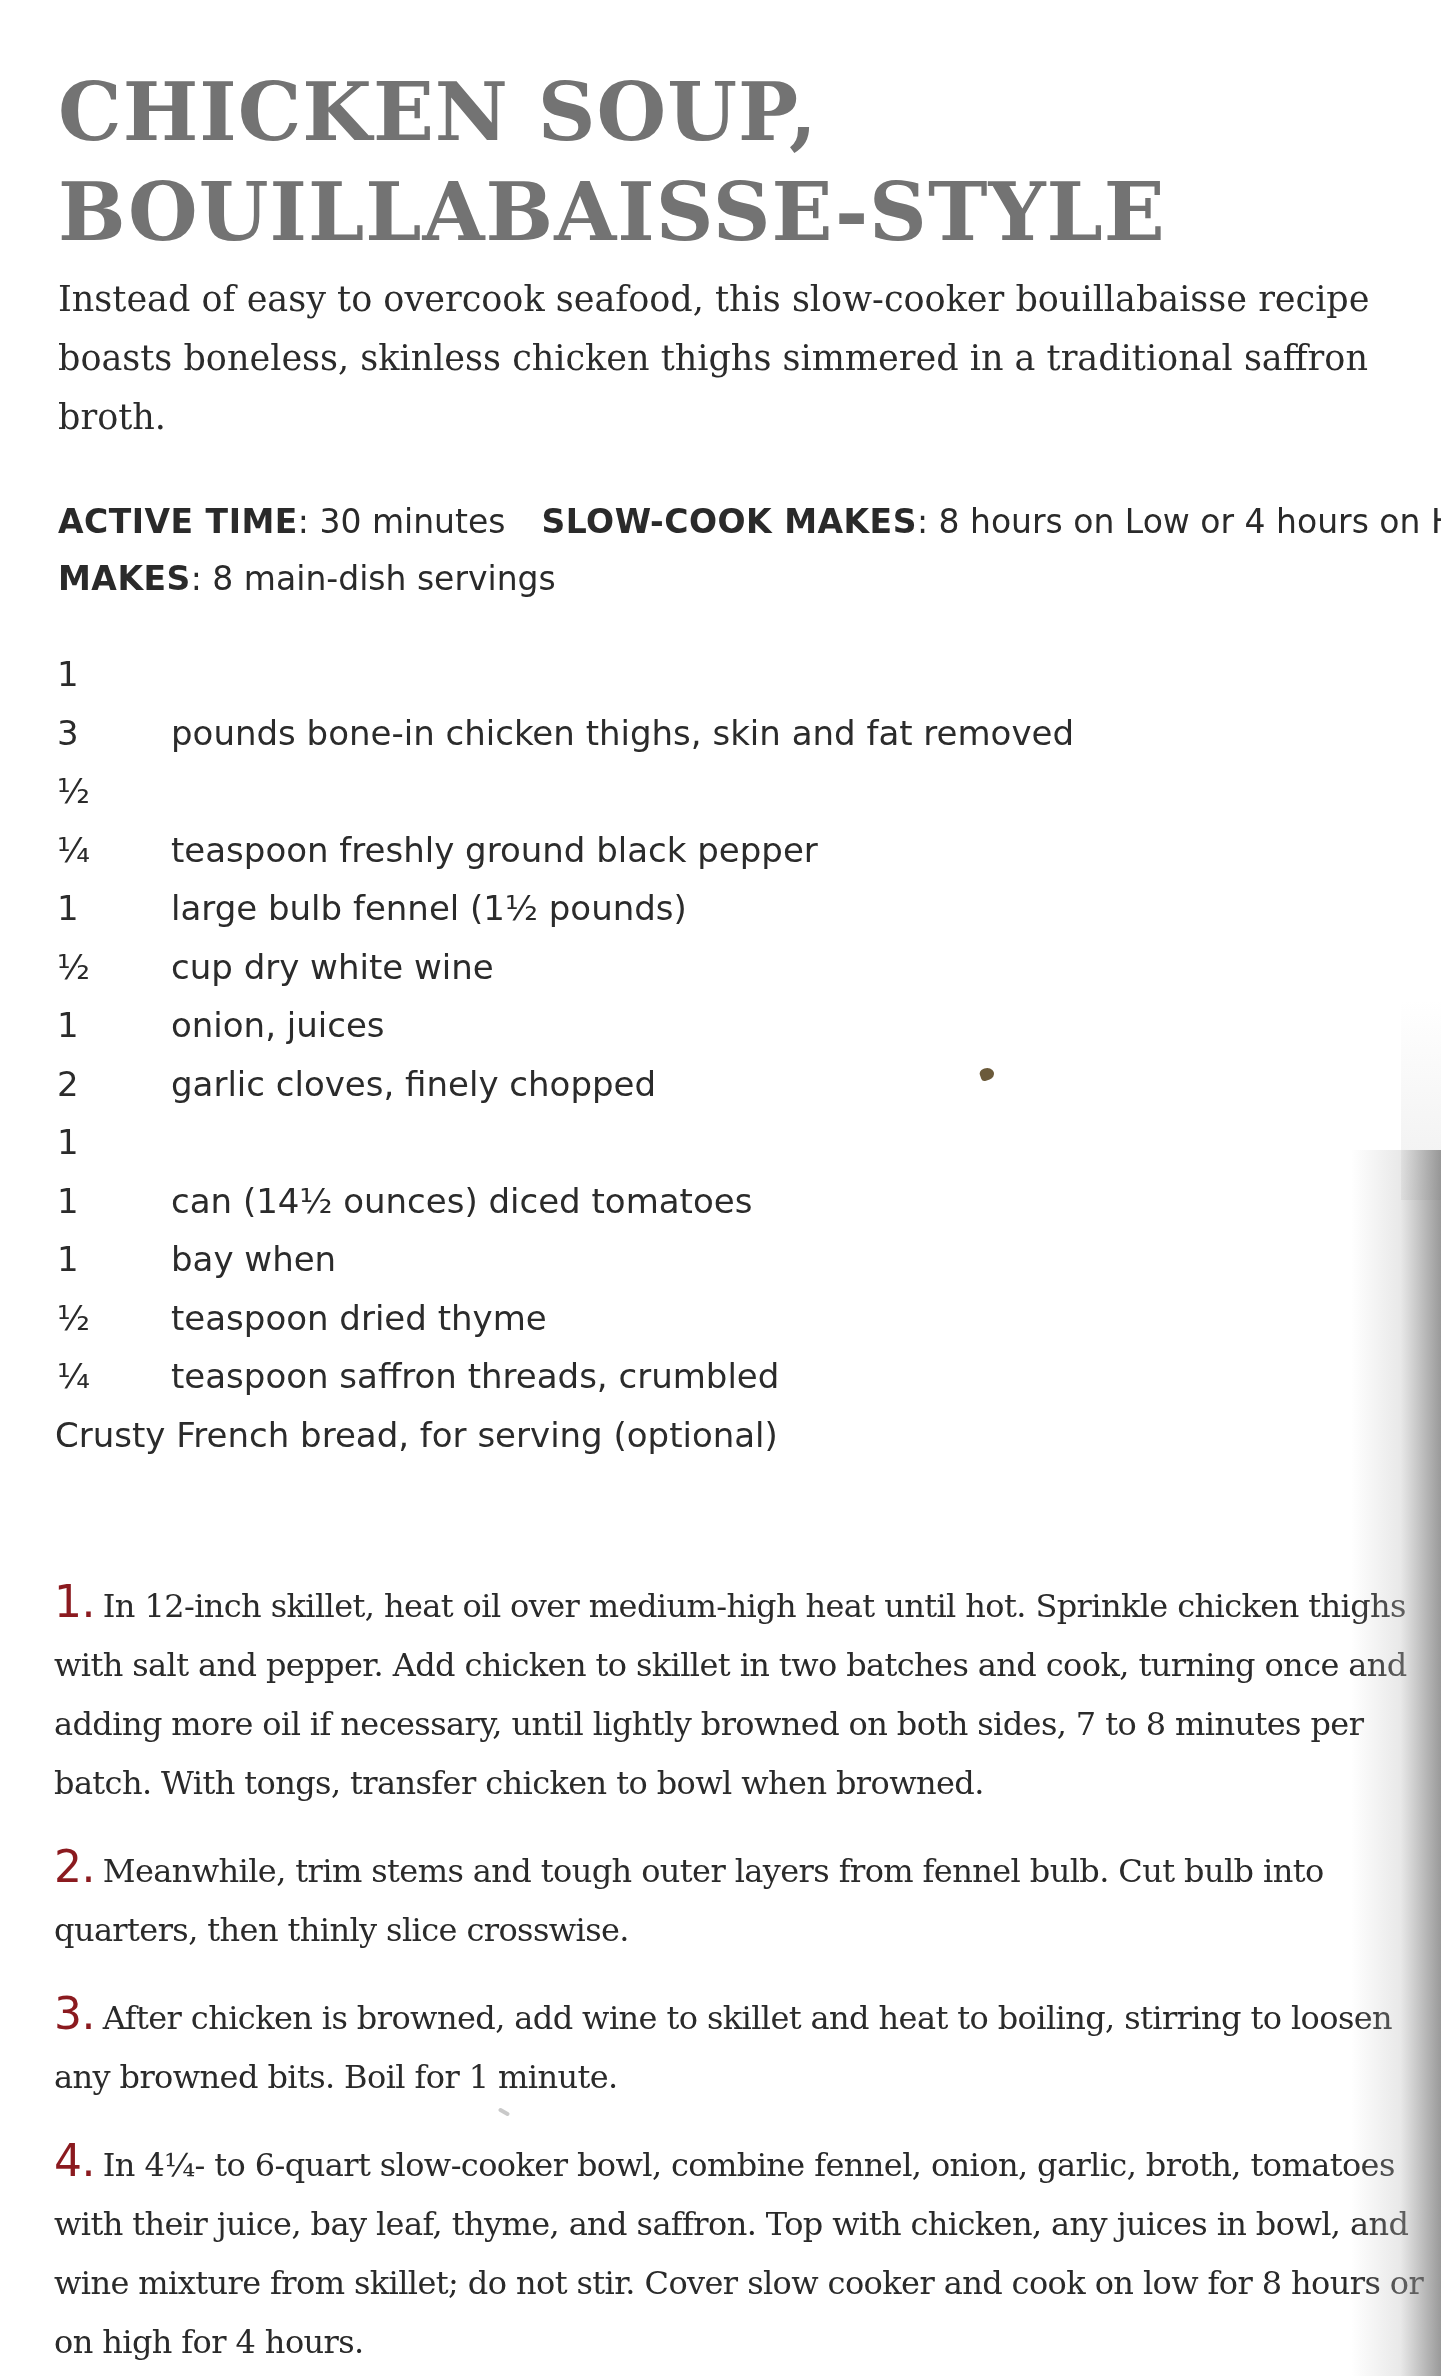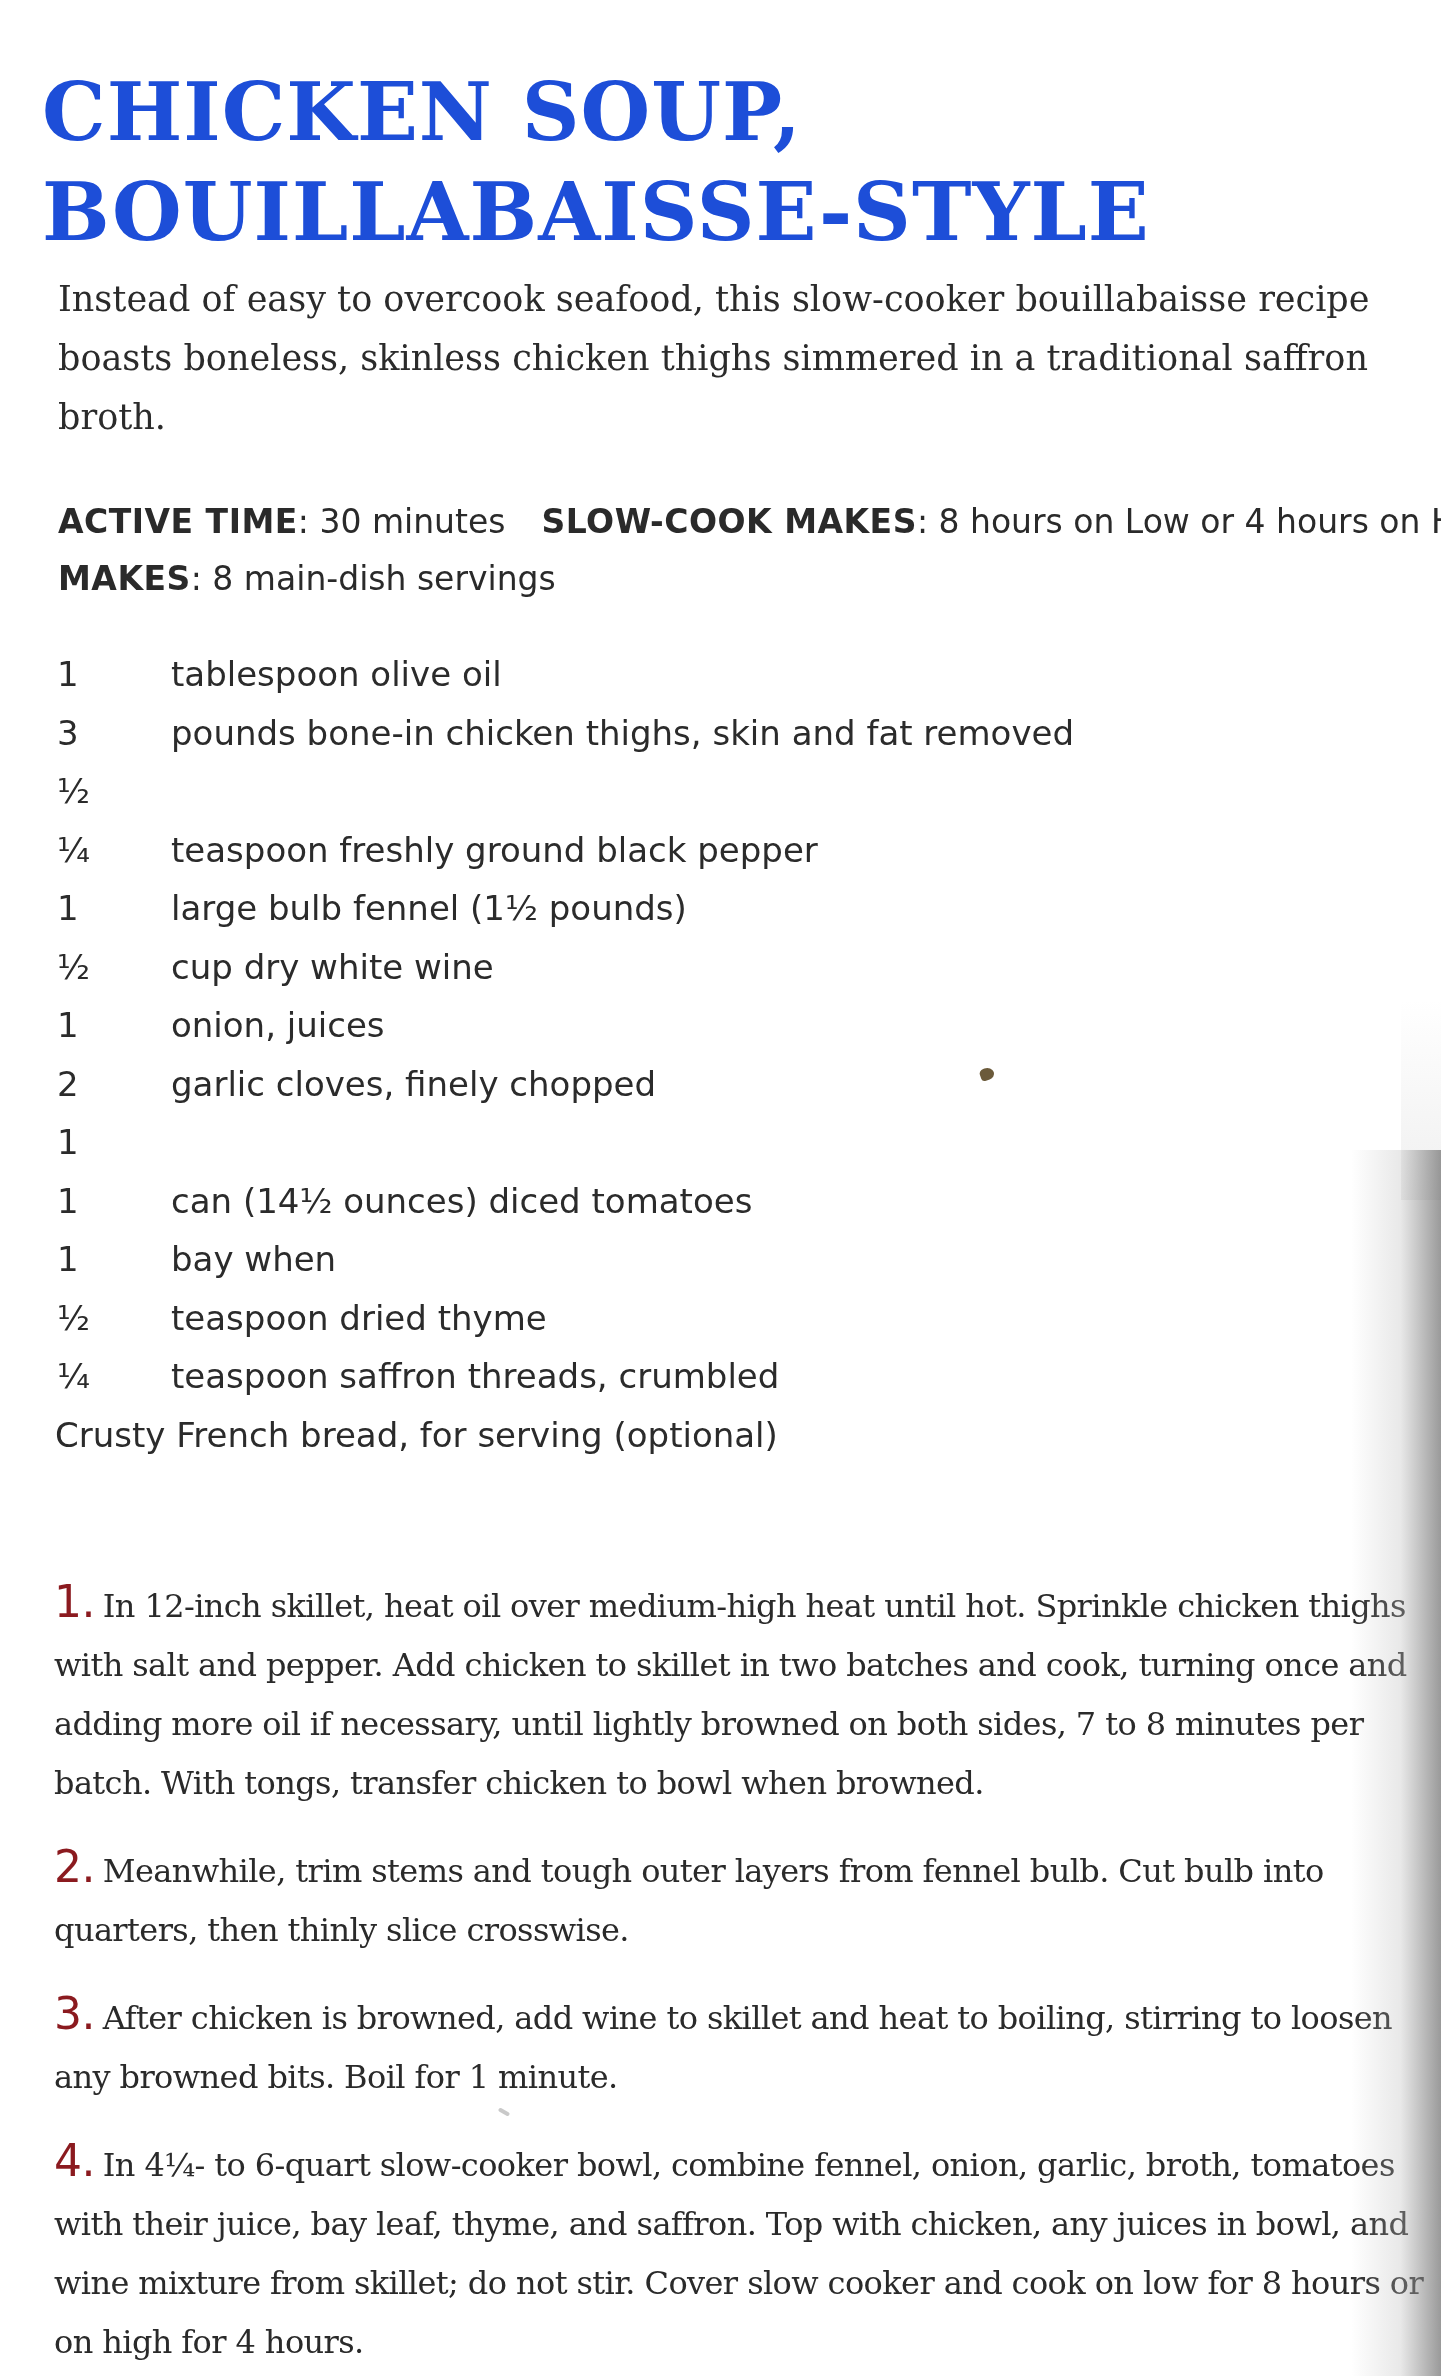--- a/index.html
+++ b/index.html
@@ -13,23 +13,23 @@
     position: absolute; right: 0; top: 1150px; width: 90px; height: 1226px;
     background: linear-gradient(to right, rgba(255,255,255,0) 0%, rgba(190,190,190,0.35) 55%, rgba(120,120,120,0.75) 100%);
     pointer-events: none;
   }
   .gutter-shadow-top {
     position: absolute; right: 0; top: 1000px; width: 40px; height: 200px;
     background: linear-gradient(to bottom, rgba(255,255,255,0), rgba(210,210,210,0.35));
     pointer-events: none;
   }
   .title {
-    position: absolute; left: 42px; top: 62px; margin: 0;
+    position: absolute; left: 58px; top: 62px; margin: 0;
     font-family: "DejaVu Serif", serif; font-weight: bold;
-    font-size: 80px; line-height: 100px; color: #1d4ed8; letter-spacing: 1px;
+    font-size: 80px; line-height: 100px; color: #737373; letter-spacing: 1px;
     white-space: nowrap;
   }
   .intro {
     position: absolute; left: 58px; top: 270px; width: 1420px; margin: 0;
     font-family: "DejaVu Serif", serif; font-size: 35px; line-height: 59px; color: #2b2b2b;
   }
   .meta {
     position: absolute; left: 58px; top: 493px; margin: 0;
     font-family: "DejaVu Sans", sans-serif; font-size: 33px; line-height: 57px; color: #2a2a2a;
     white-space: nowrap;
@@ -71,21 +71,20 @@
       <b>ACTIVE TIME</b><span>: 30 minutes</span><span class="gap"></span><b>SLOW-COOK MAKES</b><span>: 8 hours on Low or 4 hours on High</span>
     </div>
     <div>
       <b>MAKES</b><span>: 8 main-dish servings</span>
     </div>
   </div>
 
   <div class="ingredients">
     <div class="ing-row">
         <span class="ing-qty">1</span>
-        <span class="ing-text">tablespoon olive oil</span>
       </div>
     <div class="ing-row">
         <span class="ing-qty">3</span>
         <span class="ing-text">pounds bone-in chicken thighs, skin and fat removed</span>
       </div>
     <div class="ing-row">
         <span class="ing-qty">½</span>
       </div>
     <div class="ing-row">
         <span class="ing-qty">¼</span>

